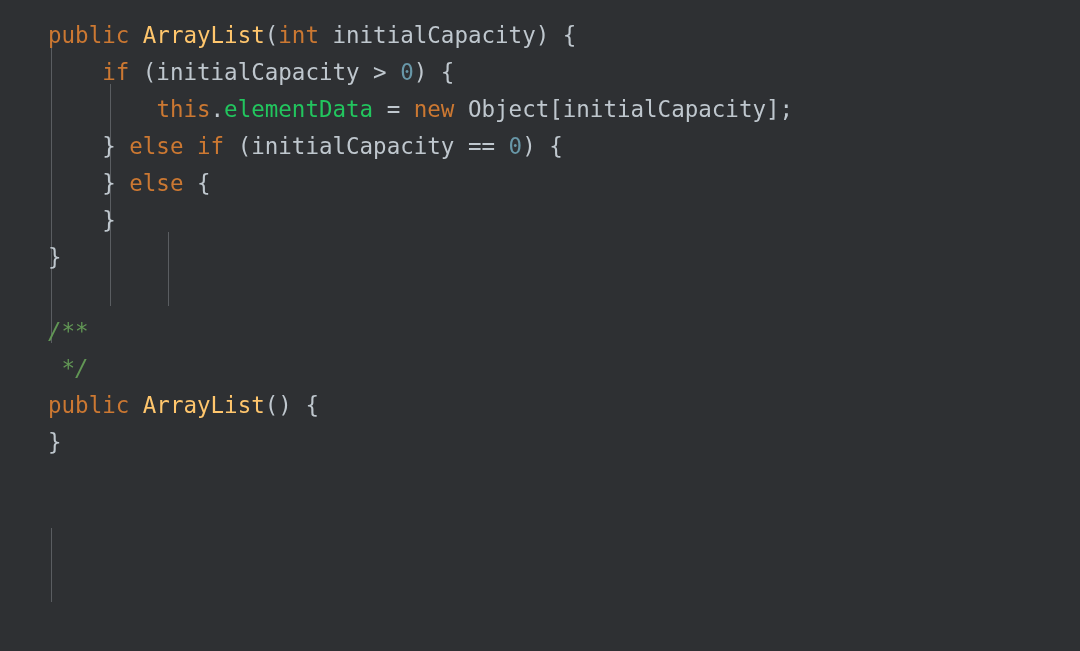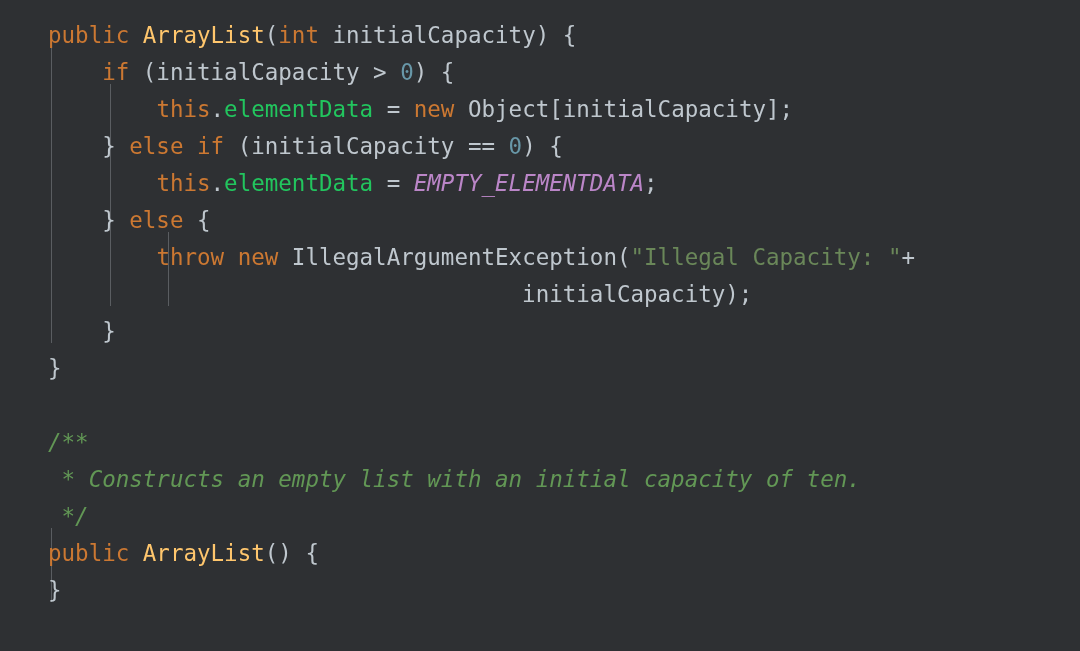--- a/index.html
+++ b/index.html
@@ -79,27 +79,23 @@
       <div class="guide" style="left: 110px; top: 74px; height: 222px; background: rgb(90, 93, 97);"></div>
       <div class="guide" style="left: 168px; top: 222px; height: 74px; background: rgb(90, 93, 97);"></div>
       <div class="guide" style="left: 51px; top: 518px; height: 74px; background: rgb(90, 93, 97);"></div>
     </div>
 
   <div class="code-surface">
       <div class="code-line"><span class="t-kw">public</span><span class="t-plain"> </span><span class="t-type">ArrayList</span><span class="t-plain">(</span><span class="t-kw">int</span><span class="t-plain"> initialCapacity) {</span></div>
       <div class="code-line"><span class="t-plain">    </span><span class="t-kw">if</span><span class="t-plain"> (initialCapacity &gt; </span><span class="t-num">0</span><span class="t-plain">) {</span></div>
       <div class="code-line"><span class="t-plain">        </span><span class="t-kw">this</span><span class="t-plain">.</span><span class="t-field">elementData</span><span class="t-plain"> = </span><span class="t-kw">new</span><span class="t-plain"> Object[initialCapacity];</span></div>
       <div class="code-line"><span class="t-plain">    } </span><span class="t-kw">else</span><span class="t-plain"> </span><span class="t-kw">if</span><span class="t-plain"> (initialCapacity == </span><span class="t-num">0</span><span class="t-plain">) {</span></div>
-      <div class="code-line"><span class="t-plain">        </span><span class="t-kw">this</span><span class="t-plain">.</span><span class="t-field">elementData</span><span class="t-plain"> = </span><span class="t-static">EMPTY_ELEMENTDATA</span><span class="t-plain">;</span></div>
       <div class="code-line"><span class="t-plain">    } </span><span class="t-kw">else</span><span class="t-plain"> {</span></div>
-      <div class="code-line"><span class="t-plain">        </span><span class="t-kw">throw</span><span class="t-plain"> </span><span class="t-kw">new</span><span class="t-plain"> IllegalArgumentException(</span><span class="t-str">"Illegal Capacity: "</span><span class="t-plain">+</span></div>
-      <div class="code-line"><span class="t-plain">                                   initialCapacity);</span></div>
       <div class="code-line"><span class="t-plain">    }</span></div>
       <div class="code-line"><span class="t-plain">}</span></div>
       <div class="code-line"><span class="t-plain"></span></div>
       <div class="code-line"><span class="t-comment">/**</span></div>
-      <div class="code-line"><span class="t-comment"> * Constructs an empty list with an initial capacity of ten.</span></div>
       <div class="code-line"><span class="t-comment"> */</span></div>
       <div class="code-line"><span class="t-kw">public</span><span class="t-plain"> </span><span class="t-type">ArrayList</span><span class="t-plain">() {</span></div>
       <div class="code-line"><span class="t-plain">}</span></div>
     </div>
 
 </div>
 
 </body></html>

